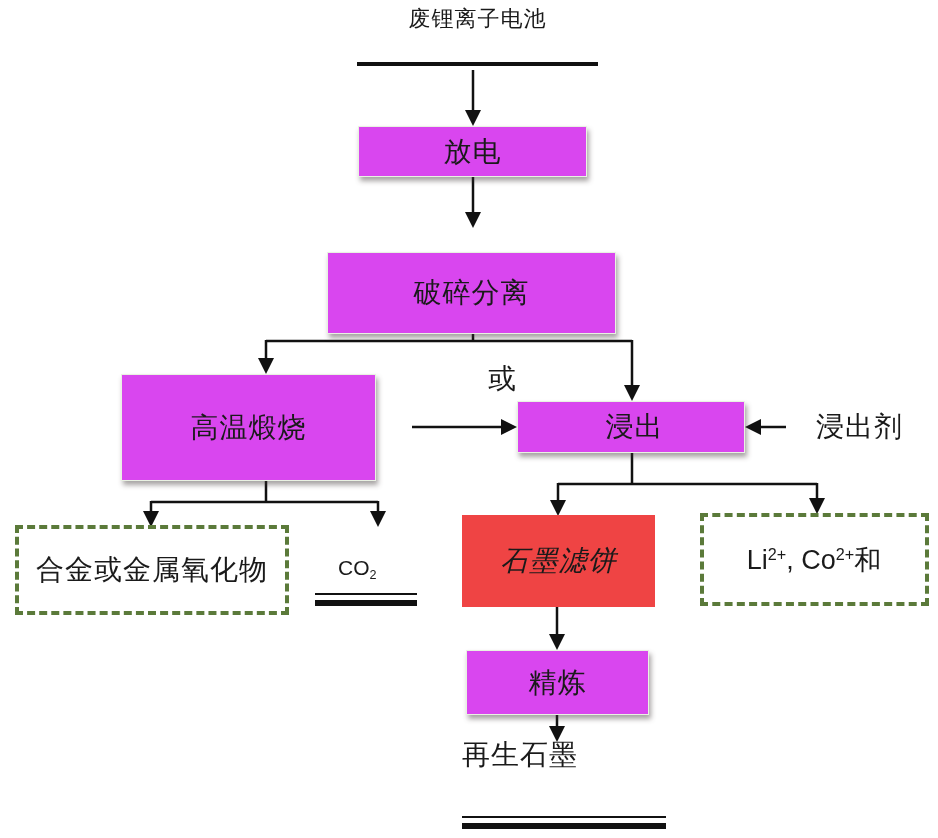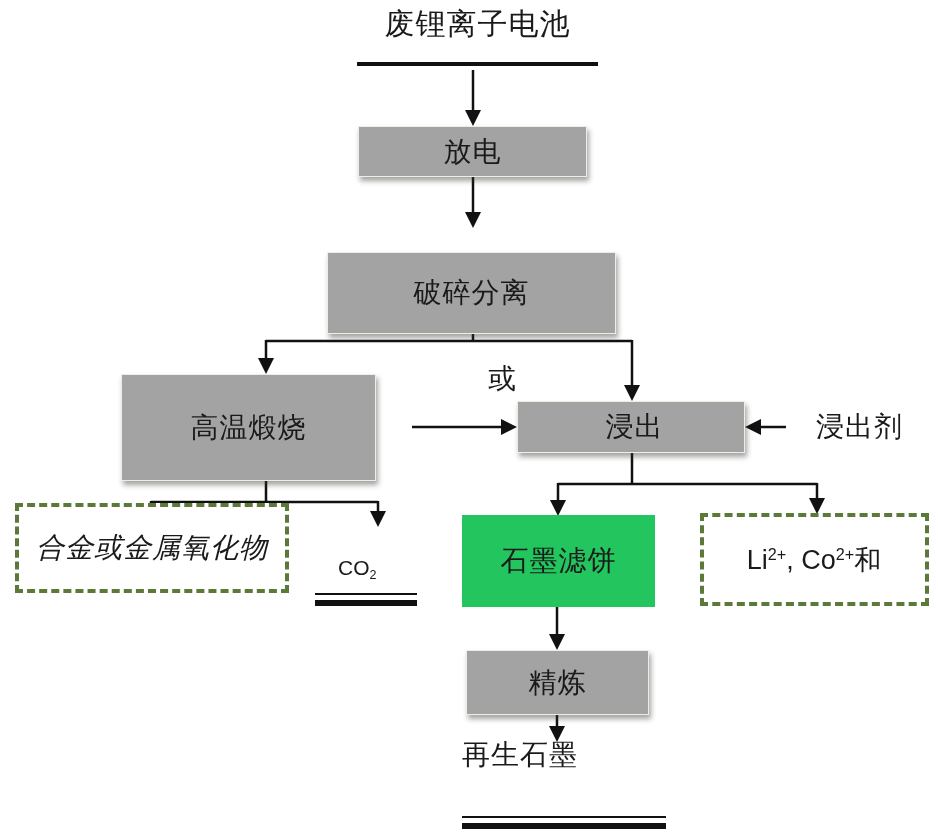--- a/index.html
+++ b/index.html
@@ -1,23 +1,23 @@
 <!DOCTYPE html>
 <html><head>
   <meta charset="utf-8">
   <style>
     html, body { margin: 0; padding: 0; background: #ffffff; }
     body { width: 938px; height: 838px; position: relative; overflow: hidden;
            font-family: "DejaVu Serif", "Liberation Serif", serif; color: #1a1a1a; }
     #canvas { position: absolute; left: 0; top: 0; }
     .box { position: absolute; display: flex; align-items: center; justify-content: center;
            box-sizing: border-box; text-align: center; }
-    .green { background: #a3a3a3; border: 1.5px solid #e9f2e2;
+    .green { background: #d946ef; border: 1.5px solid #e9f2e2;
              box-shadow: 2px 4px 5px rgba(60,50,50,0.45); }
-    .orange { background: #22c55e; }
+    .orange { background: #ef4444; font-style: italic; }
     .dashed { border: 4px dashed #5b7a3a; background: #ffffff; }
     .label { position: absolute; white-space: nowrap; }
     .cn { font-size: 28px; letter-spacing: 1px; }
     .sans { font-family: "Liberation Sans", "DejaVu Sans", sans-serif; }
     sup { font-size: 60%; vertical-align: 0.55em; line-height: 0; }
     sub { font-size: 60%; vertical-align: -0.3em; line-height: 0; }
   </style>
 </head>
 <body>
 
@@ -60,21 +60,21 @@
   <path d="M557,607 L557,636" stroke="#111" stroke-width="2.5" fill="none"></path>
   <path d="M549,634 L565,634 L557,650 z" fill="#111"></path>
 
   <path d="M557,701 L557,728" stroke="#111" stroke-width="2.5" fill="none"></path>
   <path d="M549,726 L565,726 L557,742 z" fill="#111"></path>
 
   <line x1="462" y1="817" x2="666" y2="817" stroke="#111" stroke-width="2"></line>
   <line x1="462" y1="826" x2="666" y2="826" stroke="#111" stroke-width="6"></line>
 </svg>
 
-<div class="label cn" style="left:357px; top:4px; width:241px; text-align:center; font-size:30px;">废锂离子电池</div>
+<div class="label cn" style="left:357px; top:4px; width:241px; text-align:center; font-size:22px;">废锂离子电池</div>
 
 <div class="box green cn" style="left:358px; top:126px; width:229px; height:51px;">
   <span>放电</span>
 </div>
 
 <div class="box green cn" style="left:327px; top:228px; width:289px; height:82px;margin-top:24px;">
   <span>破碎分离</span>
 </div>
 
 <div class="label cn" style="left:488px; top:360px;">或</div>
@@ -82,21 +82,21 @@
 <div class="box green cn" style="left:121px; top:374px; width:255px; height:107px;">
   <span>高温煅烧</span>
 </div>
 
 <div class="box green cn" style="left:517px; top:401px; width:228px; height:52px;padding-left:7px;">
   <span>浸出</span>
 </div>
 
 <div class="label cn" style="left:816px; top:408px;">浸出剂</div>
 
-<div class="box dashed cn" style="left:15px; top:503px; width:274px; height:90px;font-style:italic;">
+<div class="box dashed cn" style="left:15px; top:525px; width:274px; height:90px;">
   <span>合金或金属氧化物</span>
 </div>
 
 <div class="label sans" style="left:338px; top:556px; font-size:21px;">
   <span>CO</span><sub>2</sub>
 </div>
 
 <div class="box orange cn" style="left:462px; top:515px; width:193px; height:92px;">
   <span>石墨滤饼</span>
 </div>

